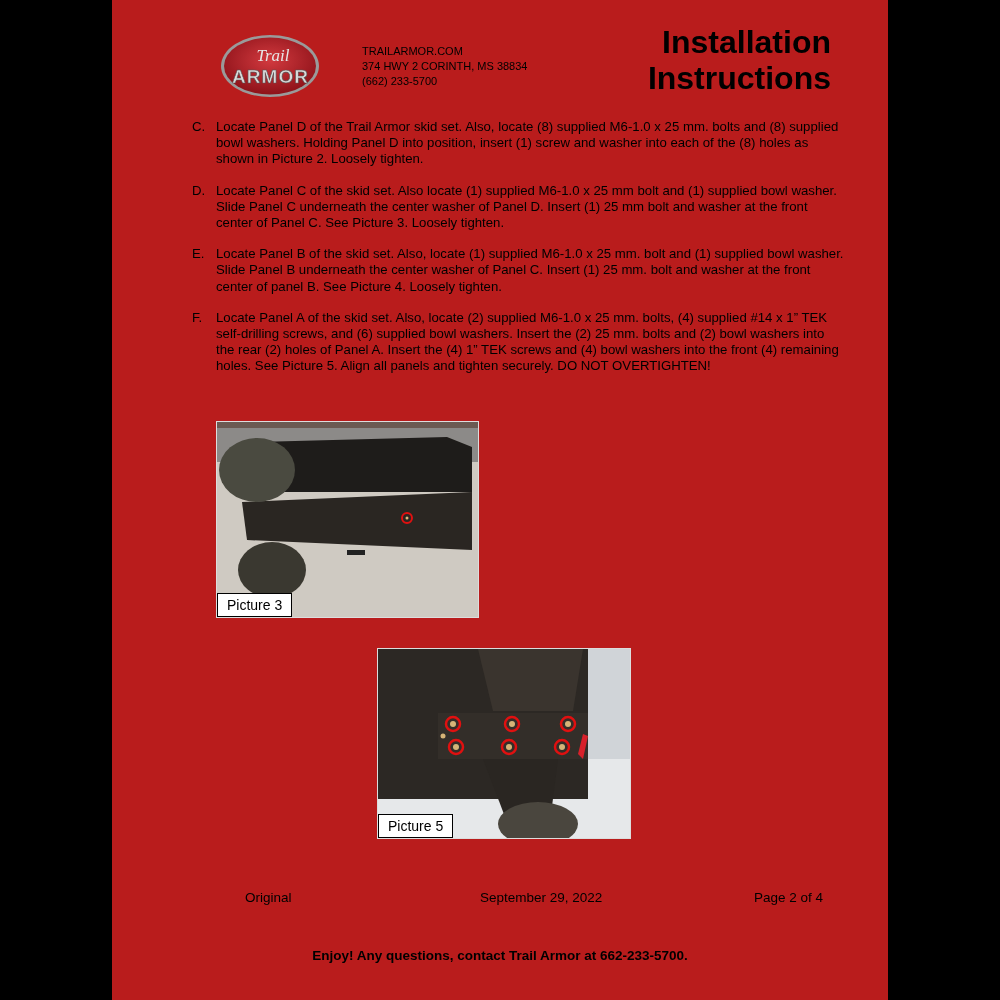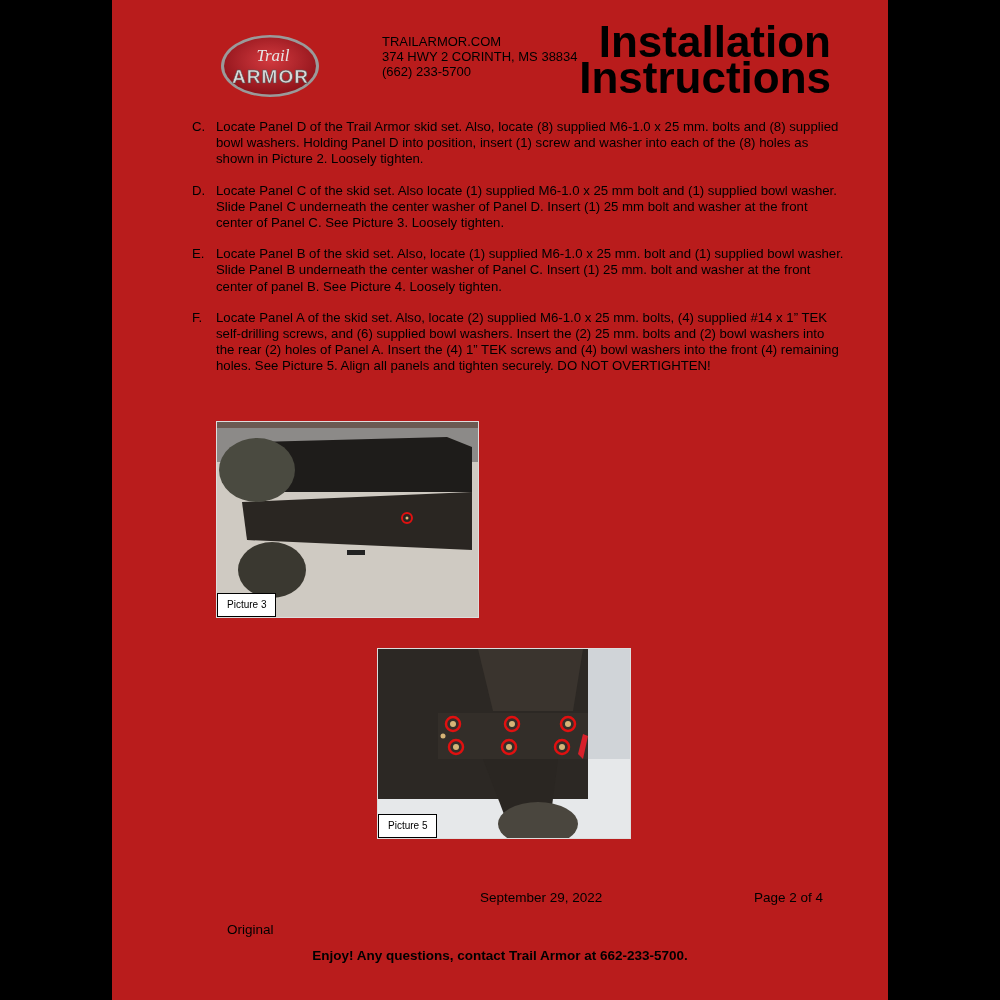--- a/index.html
+++ b/index.html
@@ -17,31 +17,30 @@
       width: 776px; height: 1000px;
       background: #b91c1c;
     }
     .logo {
       position: absolute;
       left: 107px; top: 33px;
       width: 102px; height: 66px;
     }
     .contact {
       position: absolute;
-      left: 250px; top: 34px;
-      font-size: 13px;
+      left: 250px; top: 44px;
+      font-size: 11px;
       line-height: 15px;
-      margin-left: 20px;
     }
     .title {
       position: absolute;
       right: 57px; top: 24px;
       text-align: right;
       font-weight: bold;
-      font-size: 44px;
+      font-size: 32px;
       line-height: 36px;
     }
     .steps {
       position: absolute;
       left: 80px; top: 119px;
       width: 652px;
       font-size: 13.2px;
       line-height: 16.2px;
     }
     .step { display: flex; margin-bottom: 15px; }
@@ -51,21 +50,21 @@
       position: absolute;
       overflow: hidden;
       border: 1px solid #ddd;
     }
     .photo svg { display: block; }
     .caption {
       position: absolute;
       left: 0; bottom: 0;
       background: #fff;
       border: 1px solid #000;
-      font-size: 10px;
+      font-size: 14px;
       padding: 4px 9px 4px 9px;
       line-height: 14px;
       text-align: center;
     }
     .footer-row {
       position: absolute;
       top: 890px;
       font-size: 13.5px;
     }
     .enjoy {
@@ -169,18 +168,18 @@
         <circle cx="190" cy="75" r="3"></circle>
         <circle cx="78" cy="98" r="3"></circle>
         <circle cx="131" cy="98" r="3"></circle>
         <circle cx="184" cy="98" r="3"></circle>
         <circle cx="65" cy="87" r="2.5"></circle>
       </g>
     </svg>
     <div class="caption">Picture 5</div>
   </div>
 
-  <div class="footer-row" style="left:115px;margin-top:32px;">Original</div>
+  <div class="footer-row" style="left:133px;">Original</div>
   <div class="footer-row" style="left:336px;margin-left:32px;">September 29, 2022</div>
   <div class="footer-row" style="left:642px;">Page 2 of 4</div>
   <div class="enjoy">Enjoy!  Any questions, contact Trail Armor at 662-233-5700.</div>
 
 </div>
 
 </body></html>

